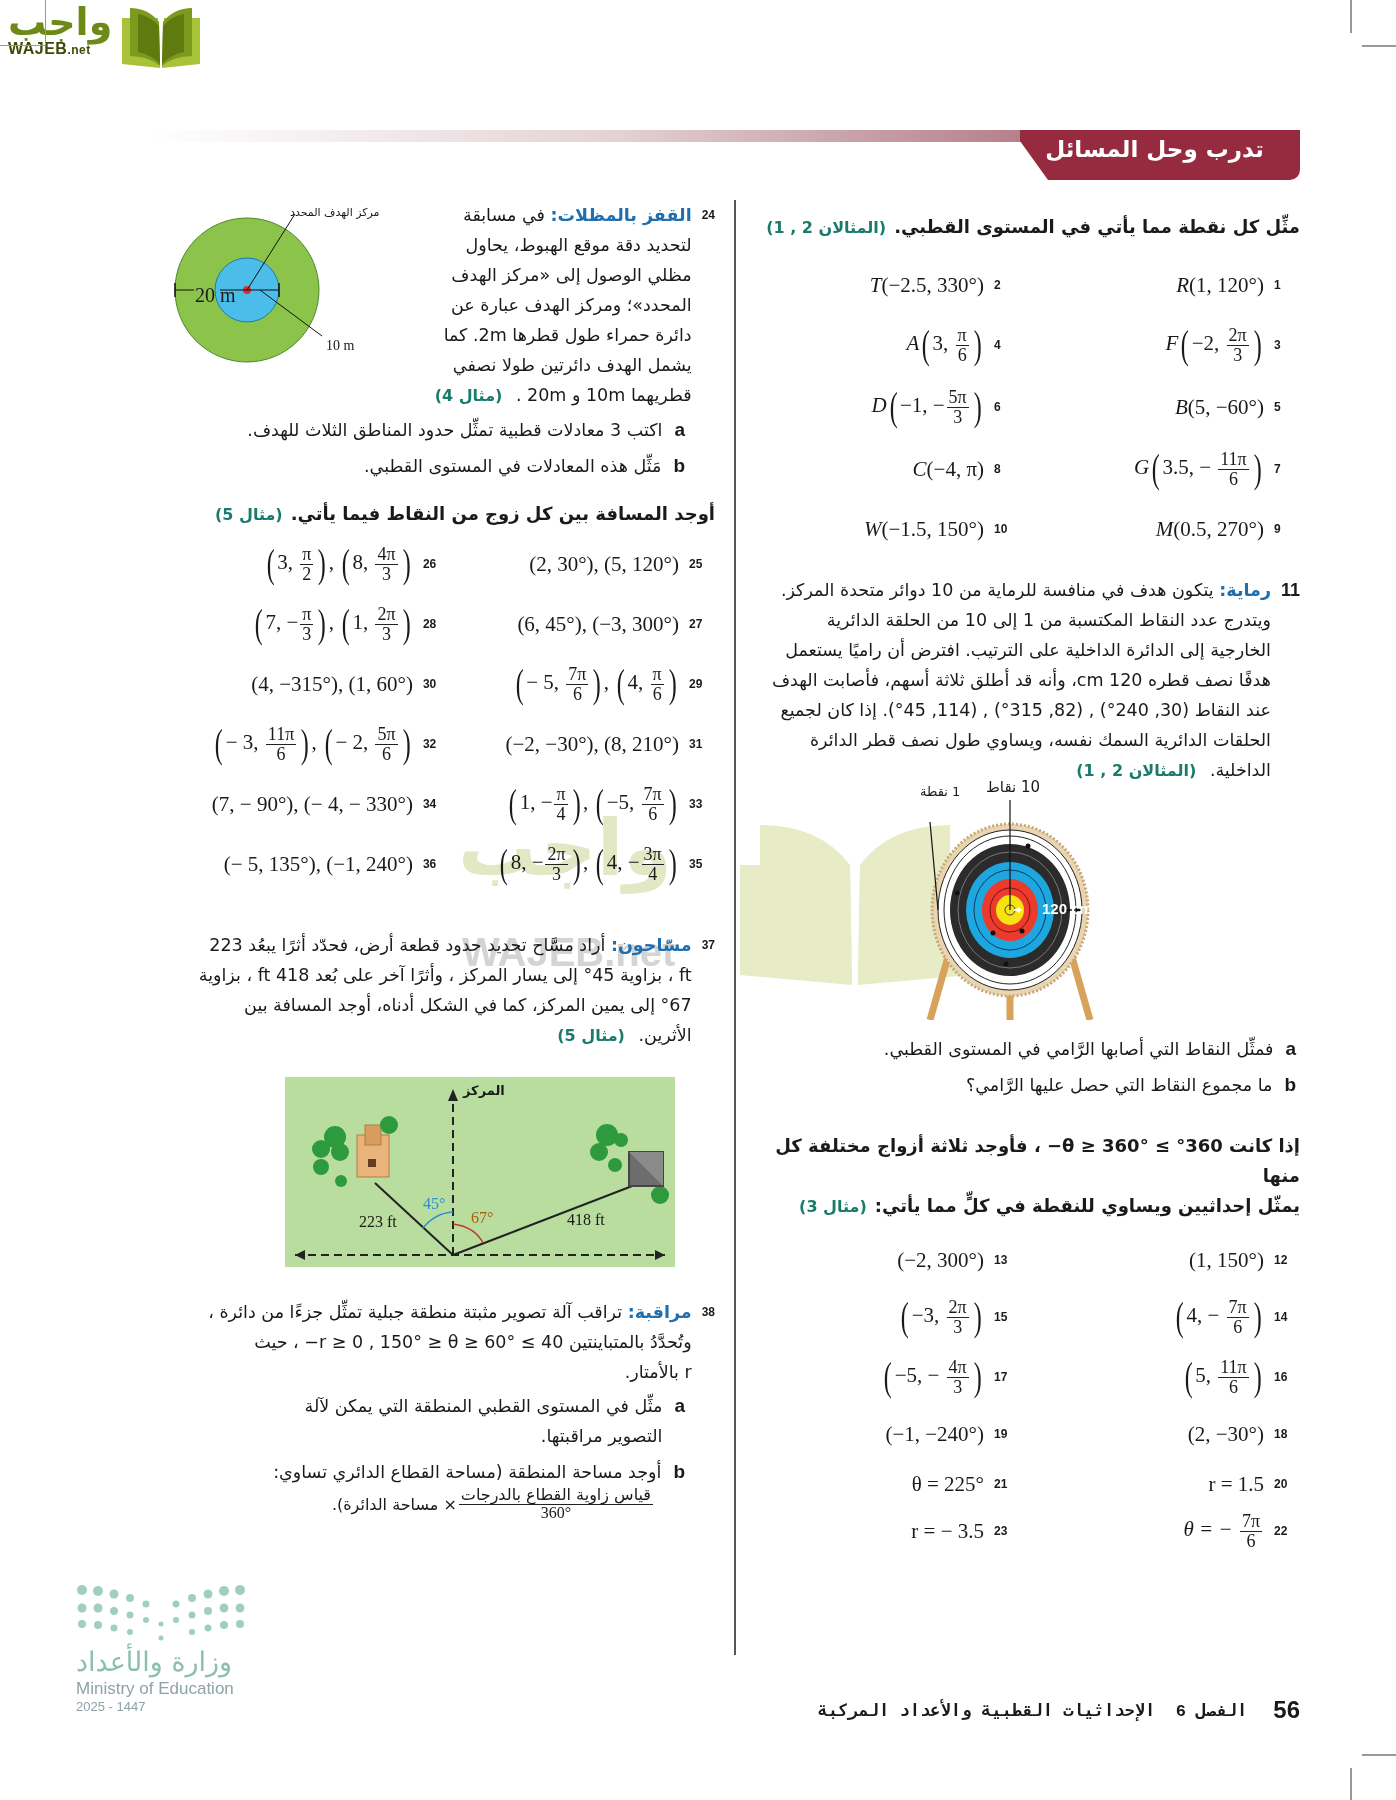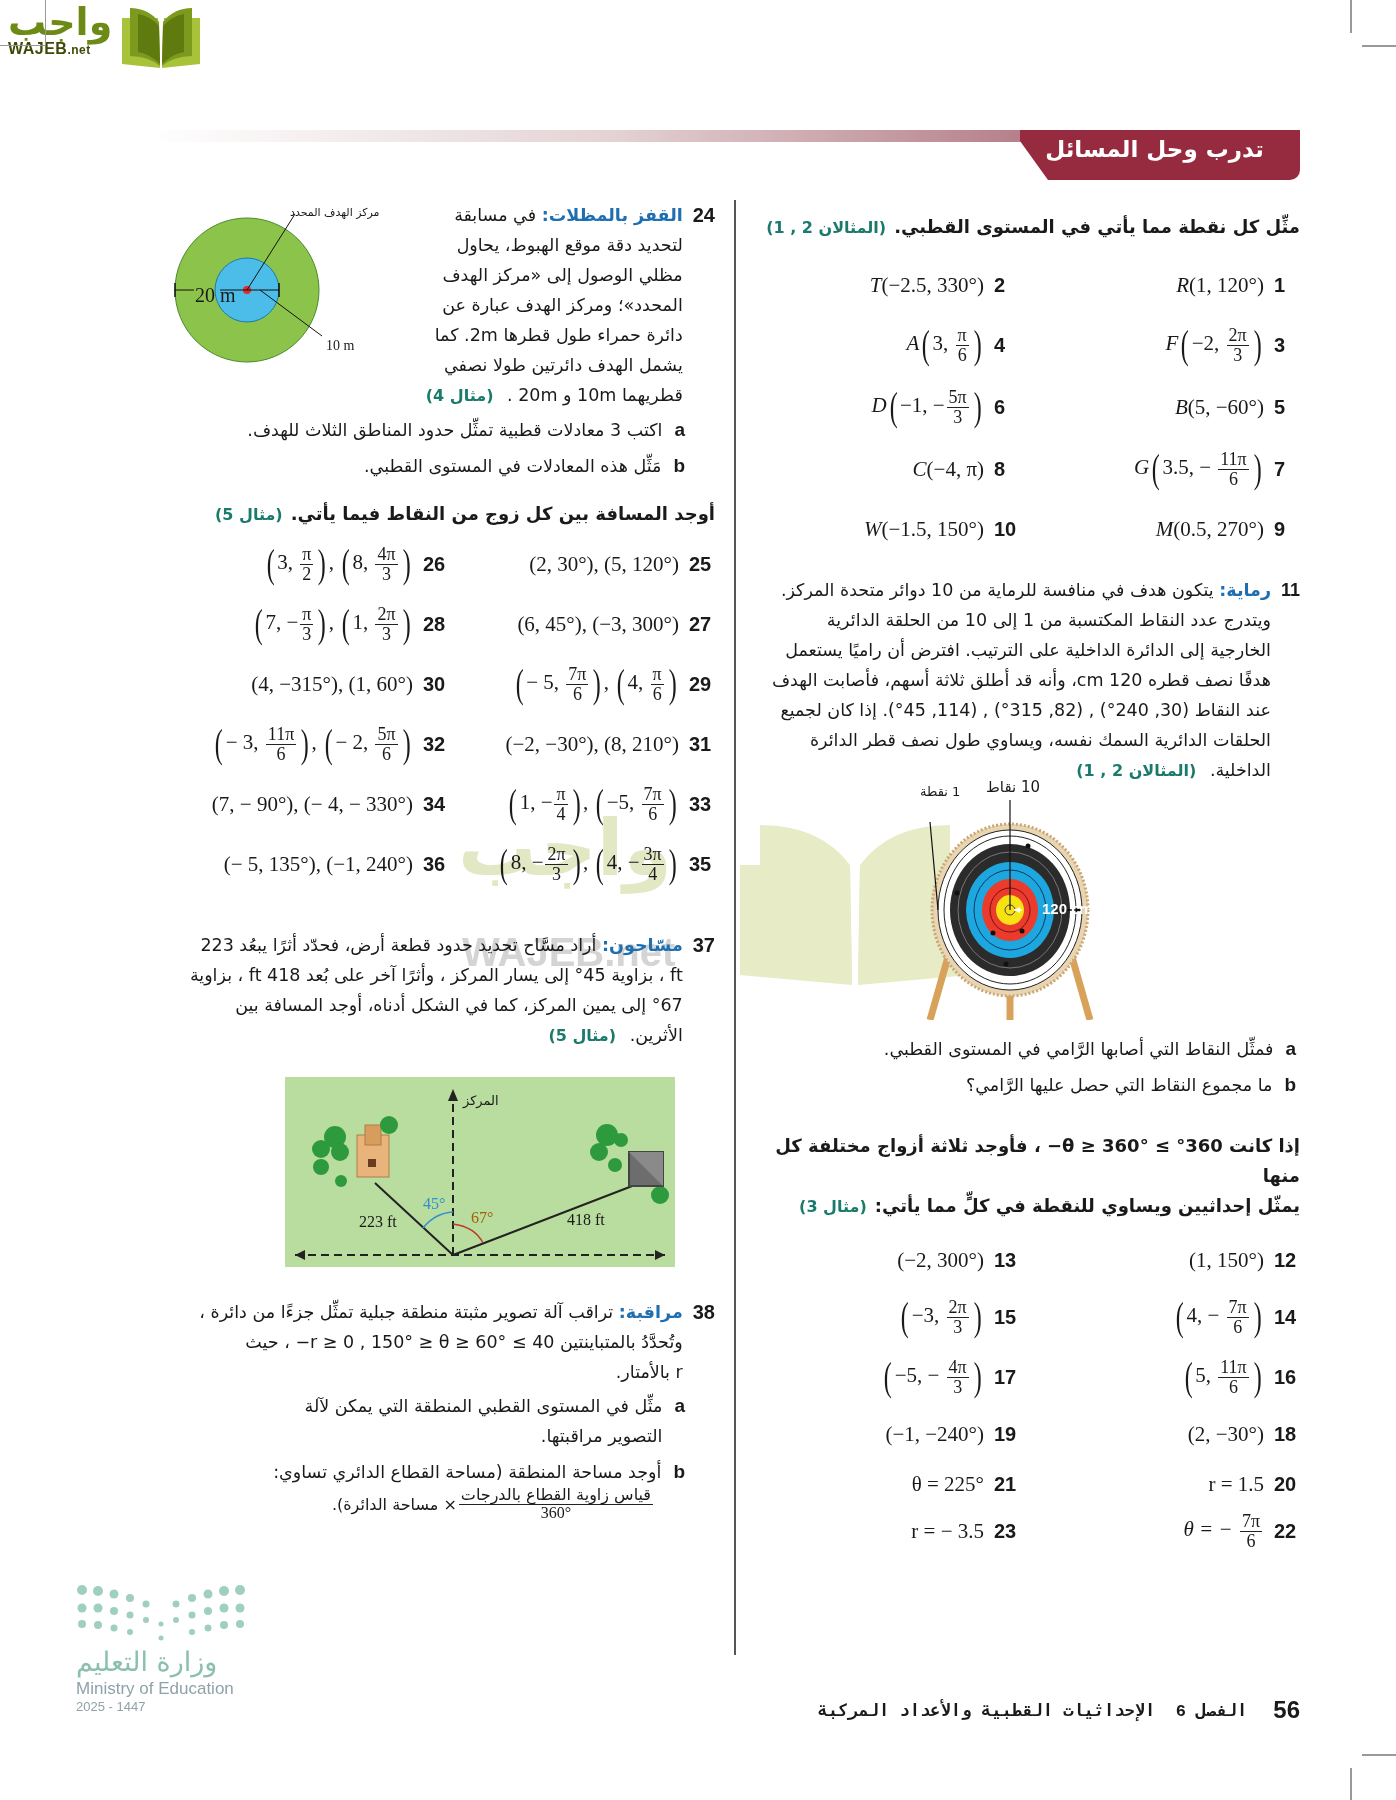--- a/index.html
+++ b/index.html
@@ -1,20 +1,20 @@
 <!DOCTYPE html>
 <html lang="ar"><head>
 <meta charset="utf-8">
 <style>
   * { box-sizing: border-box; margin: 0; padding: 0; }
   html, body { width: 1396px; height: 1800px; background: #fff; overflow: hidden; }
   body { position: relative; font-family: "DejaVu Sans", sans-serif; color: #1a1a1a; }
   .math { font-family: "Liberation Serif", serif; font-size: 21px; white-space: nowrap; direction: ltr; unicode-bidi: isolate; }
   .math .v { font-style: italic; }
-  .num { font-family: "Liberation Sans", sans-serif; font-weight: bold; font-size: 20px; direction: ltr; unicode-bidi: isolate; }
+  .num { font-family: "Liberation Sans", sans-serif; font-weight: bold; font-size: 12px; direction: ltr; unicode-bidi: isolate; }
   .frac { display: inline-flex; flex-direction: column; align-items: center; vertical-align: middle; font-size: 18px; line-height: 1.05; margin: 0 2px; }
   .frac .n { border-bottom: 1px solid #222; padding: 0 2px; }
   .frac .d { padding: 0 2px; }
   .big { font-size: 40px; font-weight: 200; vertical-align: middle; line-height: 1; transform: scaleX(0.6); display: inline-block; }
 
   
   .logo { position: absolute; left: 8px; top: 2px; display: flex; align-items: flex-start; }
   .logo .txt { display: flex; flex-direction: column; align-items: flex-start; }
   .logo .ar { font-family: "DejaVu Sans", sans-serif; font-weight: bold; font-size: 38px; color: #6e8a16; line-height: 40px; direction: rtl; }
   .logo .en { font-family: "Liberation Sans", sans-serif; font-weight: bold; font-size: 16px; color: #3c4a08; letter-spacing: 0.5px; margin-top: -2px; }
@@ -452,21 +452,21 @@
           <circle cx="104" cy="48" r="9"></circle>
         <circle cx="322" cy="58" r="11"></circle>
           <circle cx="336" cy="63" r="7"></circle>
           <circle cx="314" cy="75" r="9"></circle>
         <circle cx="330" cy="88" r="7"></circle>
           <circle cx="375" cy="118" r="9"></circle>
       </g>
       <rect x="344" y="75" width="34" height="34" fill="#6d6d6d" stroke="#444" stroke-width="2"></rect>
       <polygon points="344,75 378,75 378,109" fill="#8a8a8a"></polygon>
     </svg>
-    <div style="position:absolute;left:128px;top:16px;font-size:13px;font-weight:normal;text-align:right;">المركز</div>
+    <div style="position:absolute;left:128px;top:6px;font-size:13px;font-weight:bold;text-align:right;">المركز</div>
     <div style="position:absolute;left:88px;top:118px;color:#2f8fd0;font-family:'Liberation Serif',serif;font-size:16px;">45°</div>
     <div style="position:absolute;left:136px;top:132px;color:#a16207;font-family:'Liberation Serif',serif;font-size:16px;">67°</div>
     <div style="position:absolute;left:24px;top:136px;font-family:'Liberation Serif',serif;font-size:16px;">223 ft</div>
     <div style="position:absolute;left:232px;top:134px;font-family:'Liberation Serif',serif;font-size:16px;">418 ft</div>
   </div>
 
   <div style="margin-top:30px;display:flex;gap:10px;">
     <span class="num" style="line-height:30px;">38</span>
     <div class="para" style="width:500px;">
       <div><span class="blue-title">مراقبة:</span> <span>تراقب آلة تصوير مثبتة منطقة جبلية تمثِّل جزءًا من دائرة ،</span></div>
@@ -521,21 +521,21 @@
         <circle cx="22" cy="43" r="4"></circle>
         <circle cx="38" cy="46" r="3.5"></circle>
         <circle cx="54" cy="50" r="3"></circle>
       <circle cx="164" cy="42" r="4"></circle>
         <circle cx="148" cy="43" r="4"></circle>
         <circle cx="132" cy="46" r="3.5"></circle>
         <circle cx="116" cy="50" r="3"></circle>
         <circle cx="85" cy="56" r="2.5"></circle>
     </g>
   </svg>
-  <div class="ar">وزارة التعليم</div>
+  <div class="ar">وزارة والأعداد</div>
   <div class="en">Ministry of Education</div>
   <div class="yr">2025 - 1447</div>
 </div>
 
 <div class="footer">
   <span class="pg">56</span>
   <span class="ch"><span>الفصل 6</span>&nbsp;&nbsp;<span>الإحداثيات القطبية والأعداد المركبة</span></span>
 </div>
 
 </body></html>

